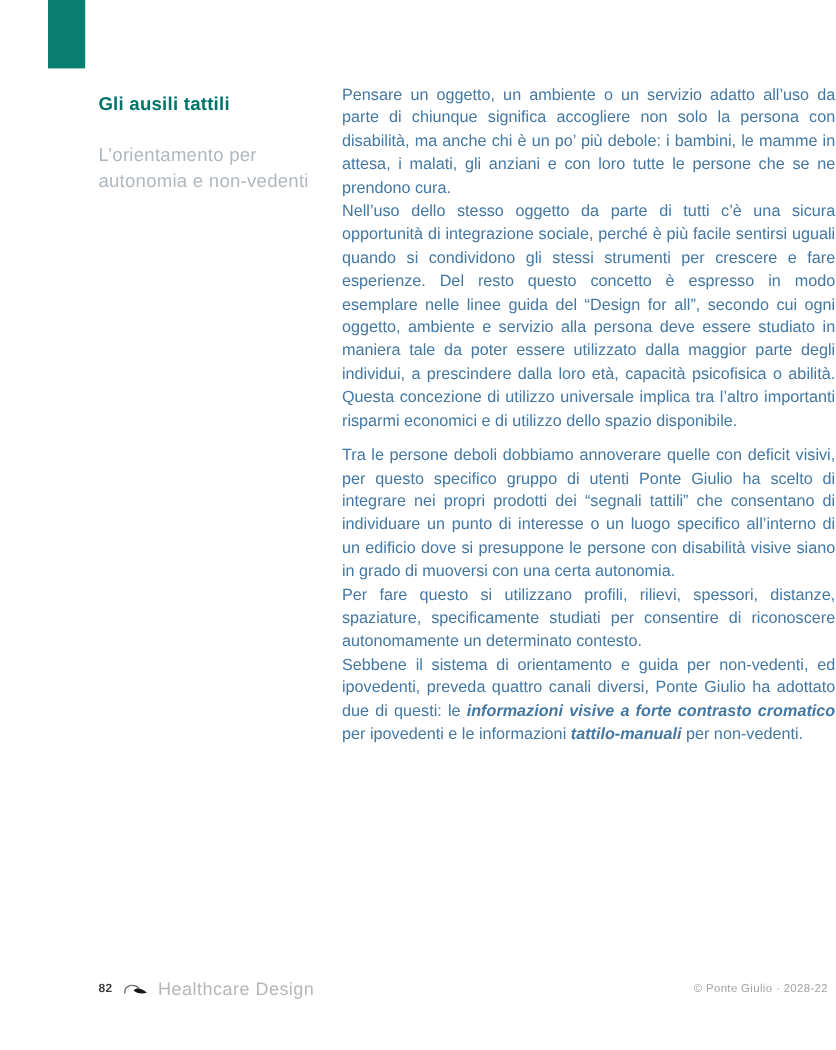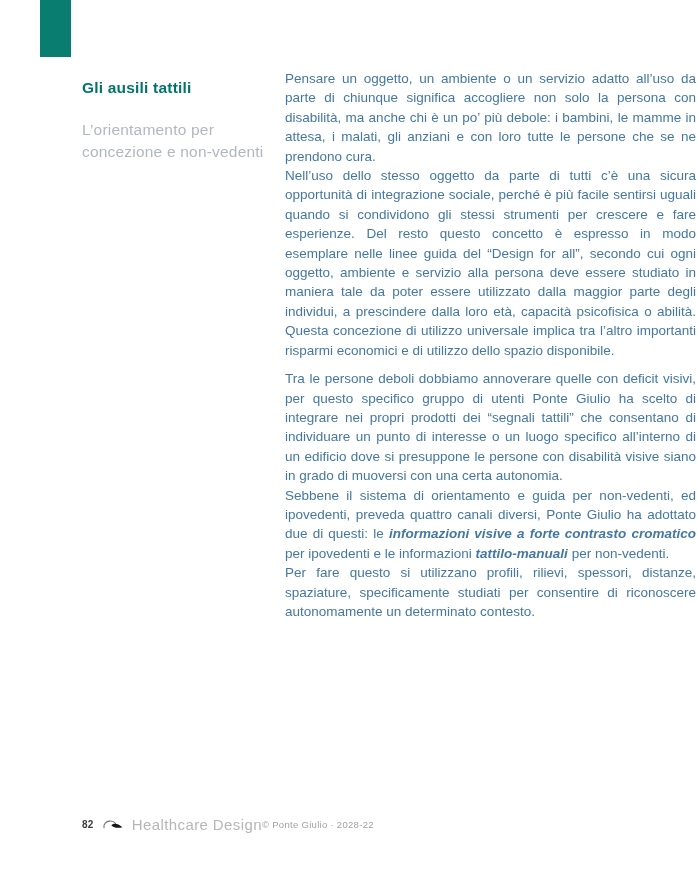--- a/index.html
+++ b/index.html
@@ -50,20 +50,21 @@
     line-height: 19.4px;
     text-align: justify;
   }
   .body-col p.gap { margin-top: 9px; }
   .run-bi { font-weight: bold; font-style: italic; }
   .footer {
     position: absolute;
     left: 42px; right: 47px; top: 816px;
     height: 16px;
     display: flex;
+    justify-content: space-between;
     align-items: center;
   }
   .footer-left {
     display: flex;
     align-items: center;
     gap: 8px;
   }
   .page-number {
     color: #3c3c3c;
     font-size: 10px;
@@ -84,29 +85,29 @@
 </style>
 </head>
 <body>
 
 <div class="page">
 
   <div class="corner-square"></div>
 
   <aside class="left-col">
     <h1 class="title">Gli ausili tattili</h1>
-    <p class="subtitle">L’orientamento per concezione e non-vedenti</p>
+    <p class="subtitle">L’orientamento per autonomia e non-vedenti</p>
   </aside>
 
   <main class="body-col">
       <p><span>Pensare un oggetto, un ambiente o un servizio adatto all’uso da parte di chiunque significa accogliere non solo la persona con disabilità, ma anche chi è un po’ più debole: i bambini, le mamme in attesa, i malati, gli anziani e con loro tutte le persone che se ne prendono cura.</span></p>
       <p><span>Nell’uso dello stesso oggetto da parte di tutti c’è una sicura opportunità di integrazione sociale, perché è più facile sentirsi uguali quando si condividono gli stessi strumenti per crescere e fare esperienze. Del resto questo concetto è espresso in modo esemplare nelle linee guida del “Design for all”, secondo cui ogni oggetto, ambiente e servizio alla persona deve essere studiato in maniera tale da poter essere utilizzato dalla maggior parte degli individui, a prescindere dalla loro età, capacità psicofisica o abilità. Questa concezione di utilizzo universale implica tra l’altro importanti risparmi economici e di utilizzo dello spazio disponibile.</span></p>
       <p class="gap"><span>Tra le persone deboli dobbiamo annoverare quelle con deficit visivi, per questo specifico gruppo di utenti Ponte Giulio ha scelto di integrare nei propri prodotti dei “segnali tattili” che consentano di individuare un punto di interesse o un luogo specifico all’interno di un edificio dove si presuppone le persone con disabilità visive siano in grado di muoversi con una certa autonomia.</span></p>
+      <p><span>Per fare questo si utilizzano profili, rilievi, spessori, distanze, spaziature, specificamente studiati per consentire di riconoscere autonomamente un determinato contesto.</span></p>
       <p><span>Sebbene il sistema di orientamento e guida per non-vedenti, ed ipovedenti, preveda quattro canali diversi, Ponte Giulio ha adottato due di questi: le </span><span class="run-bi">informazioni visive a forte contrasto cromatico</span><span> per ipovedenti e le informazioni </span><span class="run-bi">tattilo-manuali</span><span> per non-vedenti.</span></p>
-      <p><span>Per fare questo si utilizzano profili, rilievi, spessori, distanze, spaziature, specificamente studiati per consentire di riconoscere autonomamente un determinato contesto.</span></p>
     </main>
 
   <footer class="footer">
     <div class="footer-left">
       <span class="page-number">82</span>
       <span class="logo">
         <svg width="22" height="11" viewBox="0 0 22 11" aria-hidden="true">
           <path d="M2 8.6 C1.2 5.0, 4.2 2.3, 7.6 2.1 C10.4 1.9, 12.6 3.1, 13.6 4.5" fill="none" stroke="#6f6f6f" stroke-width="1.1" stroke-linecap="round"></path>
           <path d="M9.3 6.2 C11.8 3.7, 15.8 4.3, 20.4 8.2 C16.4 9.5, 11.8 8.9, 9.3 6.2 Z" fill="#161616"></path>
         </svg>

